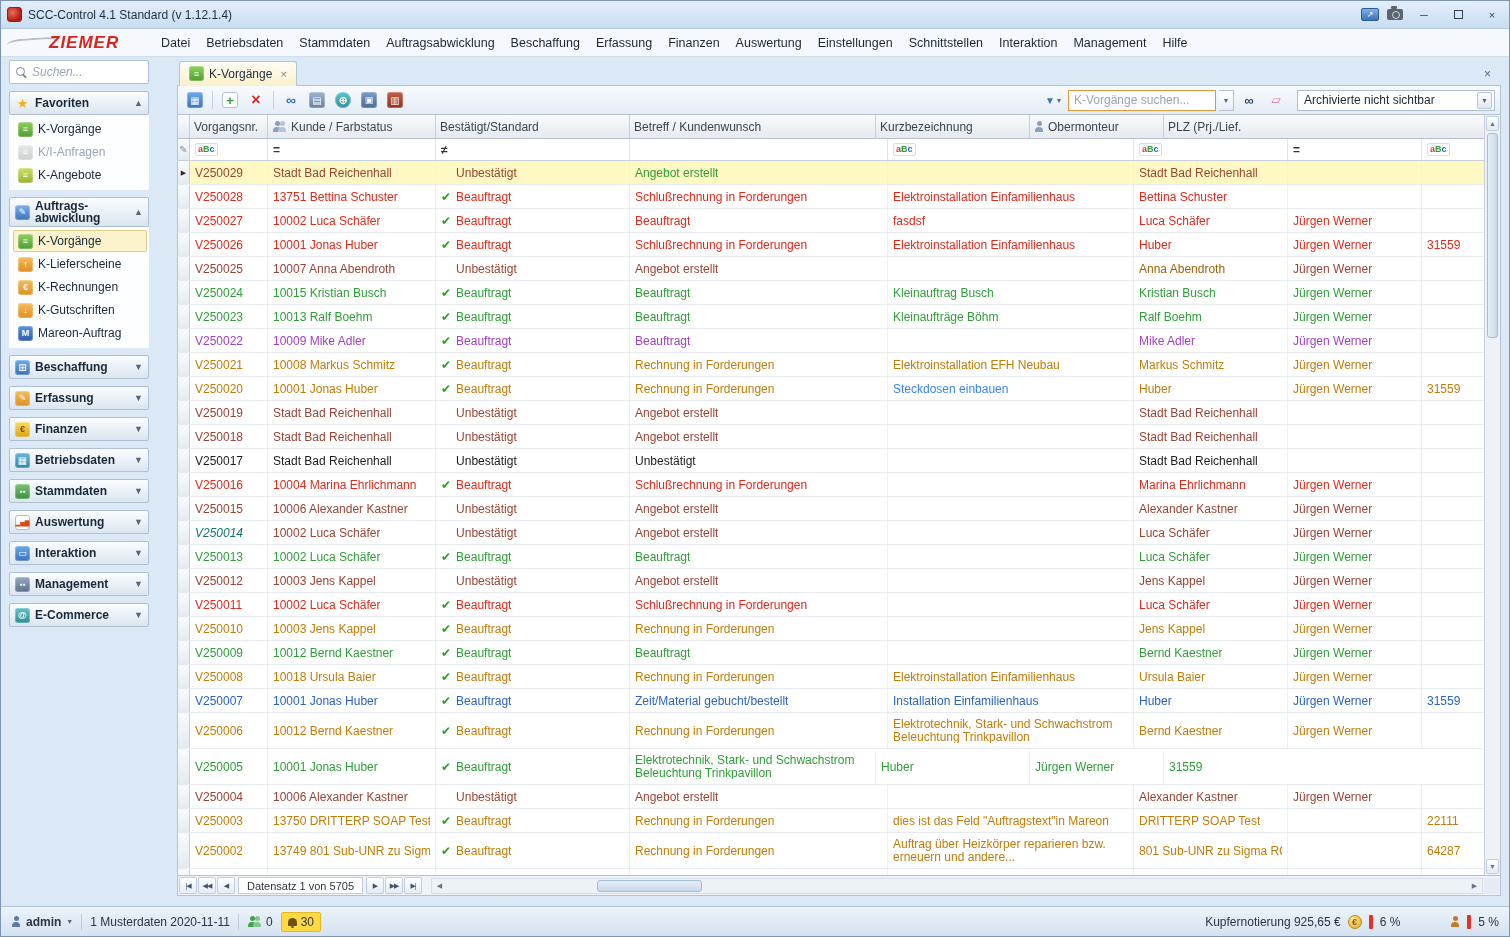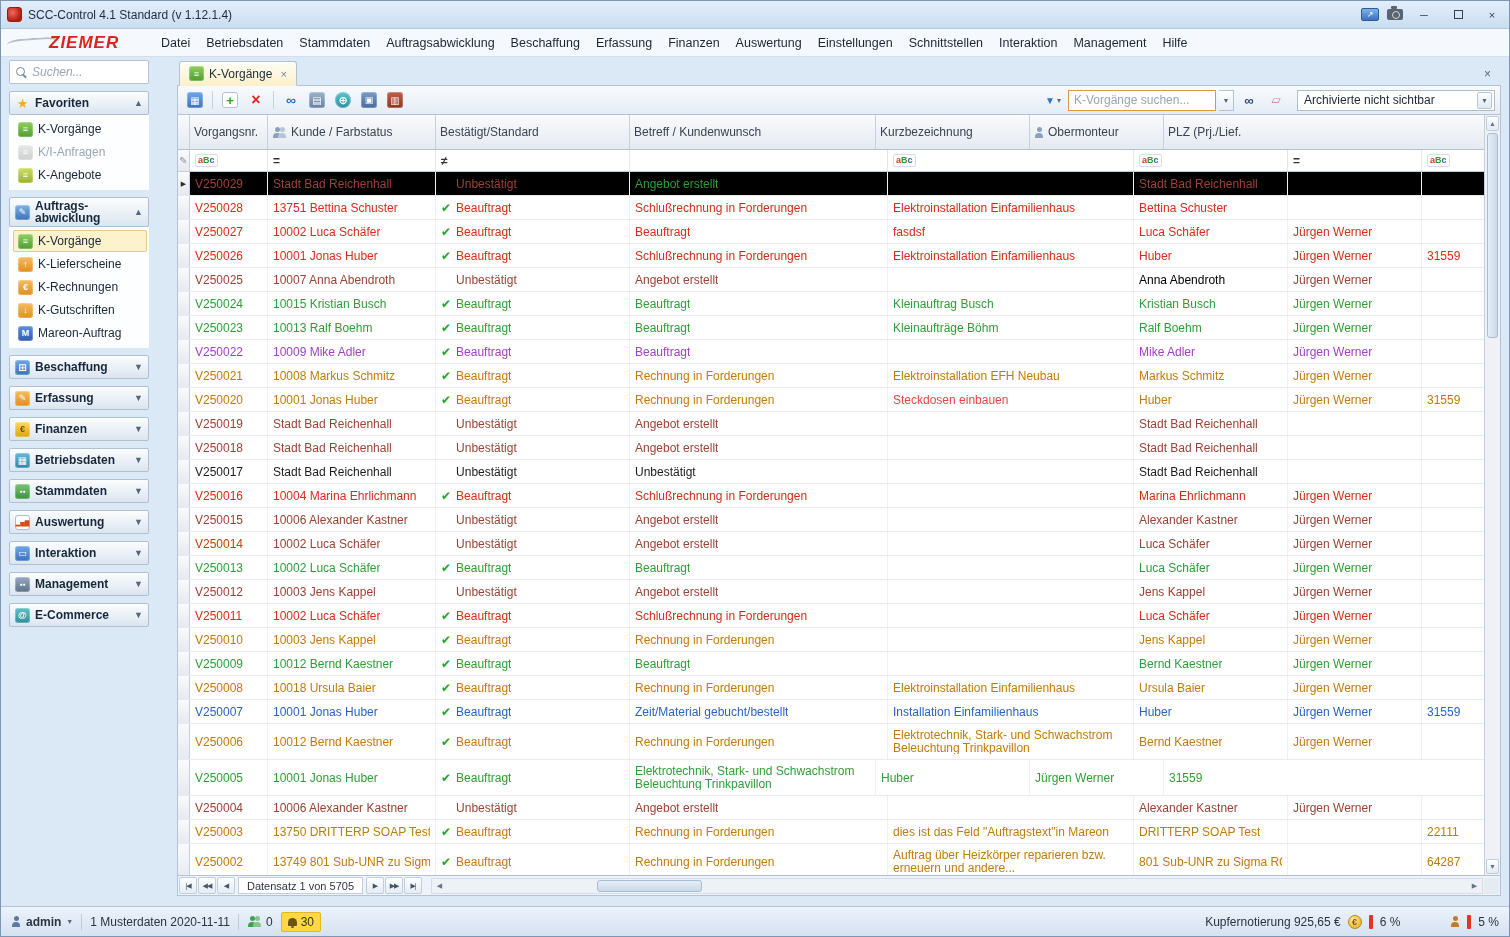--- a/index.html
+++ b/index.html
@@ -84,33 +84,33 @@
   .search-dd{width:15px;height:21px;border:1px solid #b3c2d4;border-left:none;background:linear-gradient(#fff,#e6edf5);
     display:flex;align-items:center;justify-content:center;font-size:7px;color:#55657a;cursor:pointer}
   .combo{width:198px;height:21px;border:1px solid #aebdd0;background:#fff;display:flex;align-items:center;
     padding:0 2px 0 6px;font-size:12px;color:#1d2733;margin-left:6px;cursor:pointer}
   .combo .dd{margin-left:auto;width:15px;height:17px;background:linear-gradient(#fdfefe,#dfe8f2);border:1px solid #b9c6d6;
     border-radius:2px;display:flex;align-items:center;justify-content:center;font-size:7px;color:#55657a}
 
   
   .grid-area{flex:1;min-height:0;display:flex;border:1px solid #b3c2d4;border-top:none;background:#fff}
   .grid{flex:1;display:flex;flex-direction:column;min-width:0;overflow:hidden}
-  .grid-header{display:flex;height:35px;flex:none}
+  .grid-header{display:flex;height:24px;flex:none}
   .h-cell{background:linear-gradient(#f9fafc,#e5eaf1);border-right:1px solid #c6cfdb;border-bottom:1px solid #b6c1cf;
     display:flex;align-items:center;gap:4px;padding:0 4px;font-size:12px;color:#3a4450;overflow:hidden;white-space:nowrap;cursor:pointer}
   .filter-row{display:flex;height:22px;flex:none;border-bottom:1px solid #c6cfdb;background:#fff}
   .f-cell{border-right:1px solid #e2e6ec;display:flex;align-items:center;padding:0 5px;cursor:text}
   .fsym{font-weight:bold;color:#333;font-size:12px}
   .pencil{color:#8a97a8;font-size:10px}
   .abc{display:inline-flex;font-size:9px;font-weight:bold;line-height:1;border:1px solid #d8dee6;border-radius:2px;padding:1px 2px;background:#fdfdfd}
   .abc .a{color:#d23b2a}.abc .b{color:#2e9e38}.abc .c{color:#2a63c4}
   .rows{flex:1;overflow:hidden;background:#fff}
   .grid-row{display:flex;height:24px;border-bottom:1px solid #e7eaee;cursor:pointer}
   .grid-row.tall{height:36px}
-  .grid-row.selected{background:#000000}
+  .grid-row.selected{background:#fef9c3}
   .cell{border-right:1px solid #eef0f4;padding:0 5px;display:flex;align-items:center;font-size:12px;overflow:hidden;white-space:nowrap}
   .cell span{overflow:hidden;text-overflow:clip;white-space:inherit}
   .c-ind{width:12px;flex:none;background:linear-gradient(#f9fafc,#e5eaf1);border-right:1px solid #c6cfdb;padding:0;
     justify-content:center;font-size:7px;color:#2b2b2b}
   .c-id{width:78px;flex:none}
   .c-cust{width:168px;flex:none}
   .c-conf{width:194px;flex:none}
   .c-farb{width:258px;flex:none}
   .c-betr{width:246px;flex:none}
   .c-kurz{width:154px;flex:none}
@@ -568,21 +568,21 @@
                   <span class="check" style="visibility: hidden;">✔</span>
                   <span style="color: rgb(154, 68, 52);">Unbestätigt</span>
                 </div>
                 <div class="cell c-farb">
                   <span style="color: rgb(154, 68, 52);">Angebot erstellt</span>
                 </div>
                 <div class="cell c-betr">
                   <span style="color: rgb(154, 68, 52);"></span>
                 </div>
                 <div class="cell c-kurz">
-                  <span style="color: #000000;">Anna Abendroth</span>
+                  <span style="color: #a16207;">Anna Abendroth</span>
                 </div>
                 <div class="cell c-ober">
                   <span style="color: rgb(154, 68, 52);">Jürgen Werner</span>
                 </div>
                 <div class="cell c-plz">
                   <span style="color: rgb(154, 68, 52);"></span>
                 </div>
               </div>
               <div class="grid-row">
                 <div class="cell c-ind"></div>
@@ -705,21 +705,21 @@
                   <span style="color: rgb(192, 124, 8);">10001 Jonas Huber</span>
                 </div>
                 <div class="cell c-conf">
                   <span class="check">✔</span>
                   <span style="color: rgb(192, 124, 8);">Beauftragt</span>
                 </div>
                 <div class="cell c-farb">
                   <span style="color: rgb(192, 124, 8);">Rechnung in Forderungen</span>
                 </div>
                 <div class="cell c-betr">
-                  <span style="color: #ef4444;">Steckdosen einbauen</span>
+                  <span style="color: #3b82f6;">Steckdosen einbauen</span>
                 </div>
                 <div class="cell c-kurz">
                   <span style="color: rgb(192, 124, 8);">Huber</span>
                 </div>
                 <div class="cell c-ober">
                   <span style="color: rgb(192, 124, 8);">Jürgen Werner</span>
                 </div>
                 <div class="cell c-plz">
                   <span style="color: rgb(192, 124, 8);">31559</span>
                 </div>
@@ -860,21 +860,21 @@
                 <div class="cell c-ober">
                   <span style="color: rgb(154, 68, 52);">Jürgen Werner</span>
                 </div>
                 <div class="cell c-plz">
                   <span style="color: rgb(154, 68, 52);"></span>
                 </div>
               </div>
               <div class="grid-row">
                 <div class="cell c-ind"></div>
                 <div class="cell c-id">
-                  <span style="color: #c2410c;">V250014</span>
+                  <span style="color: #0f766e; font-style: italic;">V250014</span>
                 </div>
                 <div class="cell c-cust">
                   <span style="color: rgb(154, 68, 52);">10002 Luca Schäfer</span>
                 </div>
                 <div class="cell c-conf">
                   <span class="check" style="visibility: hidden;">✔</span>
                   <span style="color: rgb(154, 68, 52);">Unbestätigt</span>
                 </div>
                 <div class="cell c-farb">
                   <span style="color: rgb(154, 68, 52);">Angebot erstellt</span>

